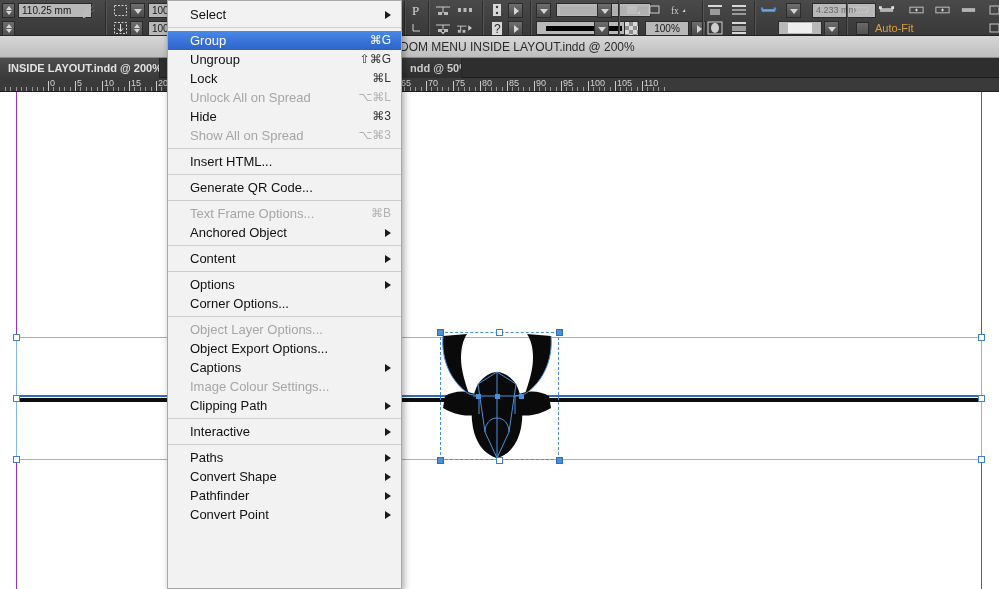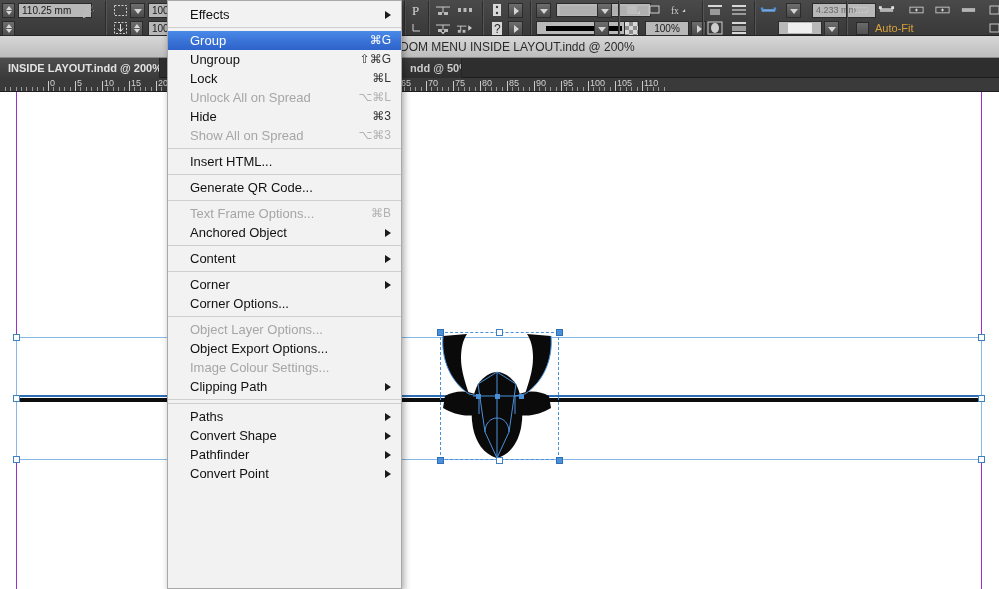--- a/index.html
+++ b/index.html
@@ -712,21 +712,21 @@
     <div class="handle" style="left:496px;top:237px;"></div>
     <div class="handle filled" style="left:556px;top:237px;"></div>
     <div class="handle filled" style="left:437px;top:365px;"></div>
     <div class="handle" style="left:496px;top:365px;"></div>
     <div class="handle filled" style="left:556px;top:365px;"></div>
   </div>
 
   <div class="menu" id="ctxmenu">
       <div class="mtop-gap"></div>
       <div class="mi">
-        <span class="lbl">Effects</span>
+        <span class="lbl">Select</span>
         <span class="arrow"></span>
       </div>
       <div class="msep"></div>
       <div class="mi hl">
         <span class="lbl">Group</span>
         <span class="key">⌘G</span>
       </div>
       <div class="mi">
         <span class="lbl">Ungroup</span>
         <span class="key">⇧⌘G</span>
@@ -764,41 +764,49 @@
         <span class="lbl">Anchored Object</span>
         <span class="arrow"></span>
       </div>
       <div class="msep"></div>
       <div class="mi">
         <span class="lbl">Content</span>
         <span class="arrow"></span>
       </div>
       <div class="msep"></div>
       <div class="mi">
-        <span class="lbl">Corner</span>
+        <span class="lbl">Options</span>
         <span class="arrow"></span>
       </div>
       <div class="mi">
         <span class="lbl">Corner Options...</span>
       </div>
       <div class="msep"></div>
       <div class="mi disabled">
         <span class="lbl">Object Layer Options...</span>
       </div>
       <div class="mi">
         <span class="lbl">Object Export Options...</span>
       </div>
+      <div class="mi">
+        <span class="lbl">Captions</span>
+        <span class="arrow"></span>
+      </div>
       <div class="mi disabled">
         <span class="lbl">Image Colour Settings...</span>
       </div>
       <div class="mi">
         <span class="lbl">Clipping Path</span>
         <span class="arrow"></span>
       </div>
       <div class="msep"></div>
+      <div class="mi">
+        <span class="lbl">Interactive</span>
+        <span class="arrow"></span>
+      </div>
       <div class="msep"></div>
       <div class="mi">
         <span class="lbl">Paths</span>
         <span class="arrow"></span>
       </div>
       <div class="mi">
         <span class="lbl">Convert Shape</span>
         <span class="arrow"></span>
       </div>
       <div class="mi">

